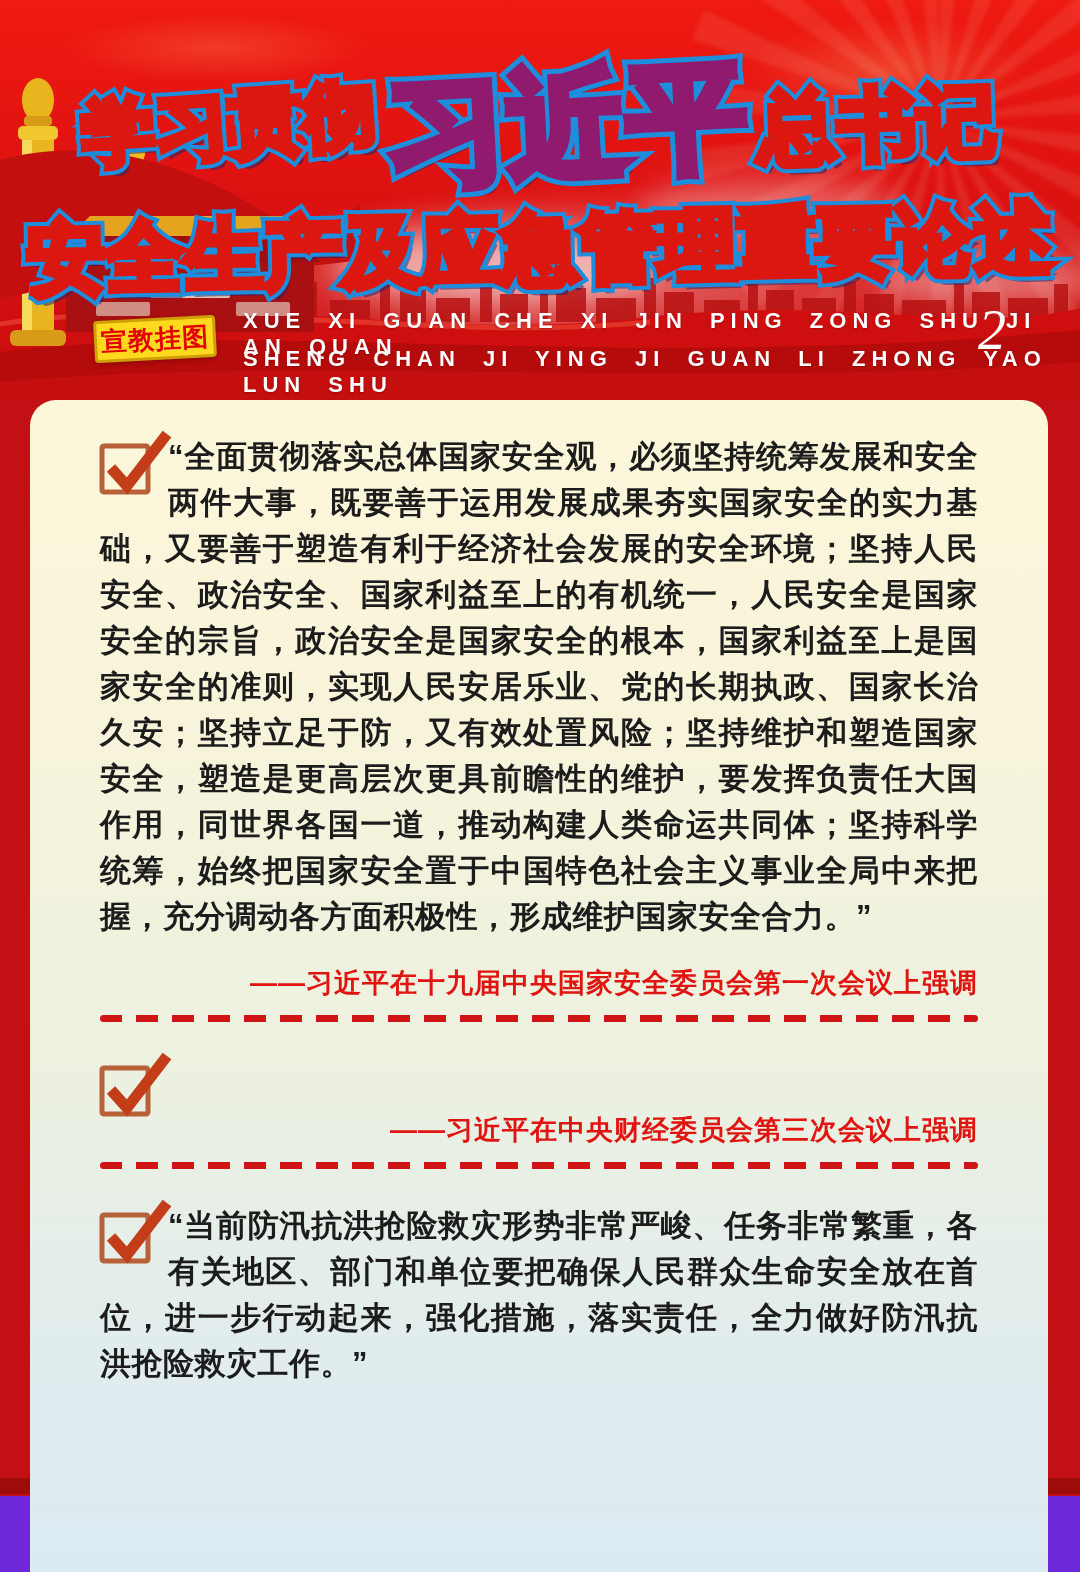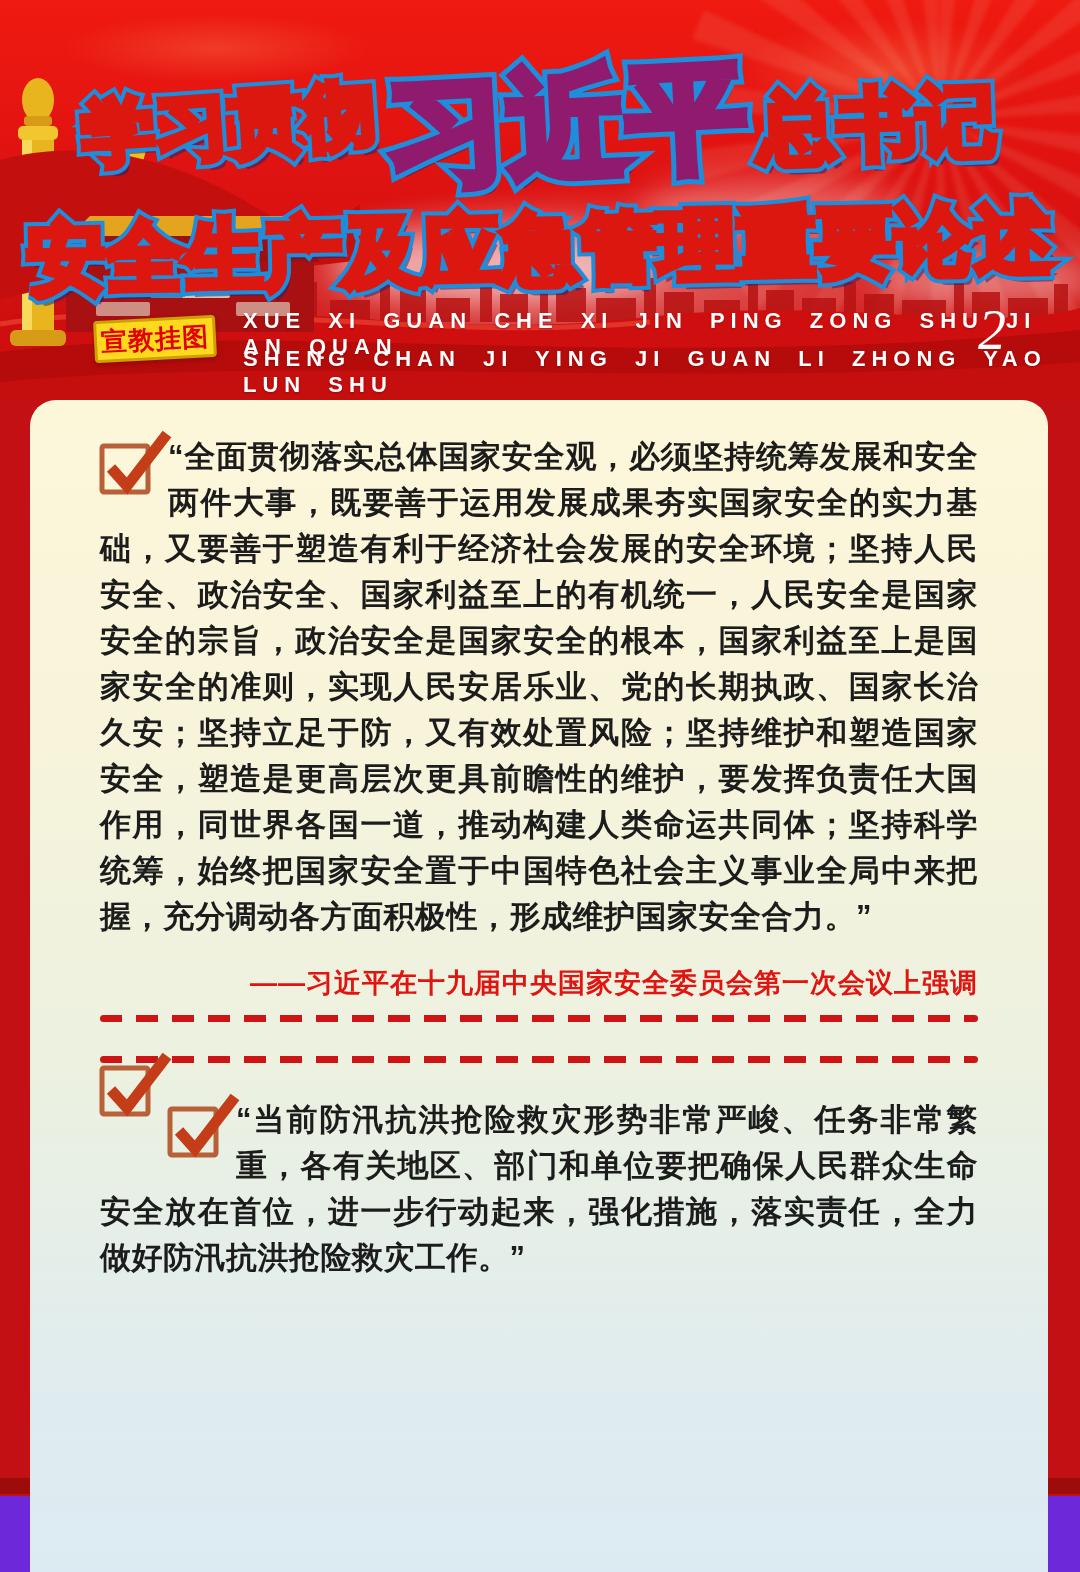--- a/index.html
+++ b/index.html
@@ -238,20 +238,21 @@
       <div class="dashline"></div>
     </div>
 
     <div class="quote-block">
       <span class="checkbox">
         <svg width="76" height="68" viewBox="0 0 76 68">
           <rect x="4" y="18" width="46" height="46" rx="2" fill="none" stroke="#b86038" stroke-width="5"></rect>
           <path d="M13 40 L29 58 L69 6" fill="none" stroke="#c33d18" stroke-width="11"></path>
         </svg>
       </span>
+      <div class="attribution">——习近平在中央财经委员会第三次会议上强调</div>
       <div class="dashline"></div>
     </div>
 
     <div class="quote-block">
       <span class="checkbox">
         <svg width="76" height="68" viewBox="0 0 76 68">
           <rect x="4" y="18" width="46" height="46" rx="2" fill="none" stroke="#b86038" stroke-width="5"></rect>
           <path d="M13 40 L29 58 L69 6" fill="none" stroke="#c33d18" stroke-width="11"></path>
         </svg>
       </span>

